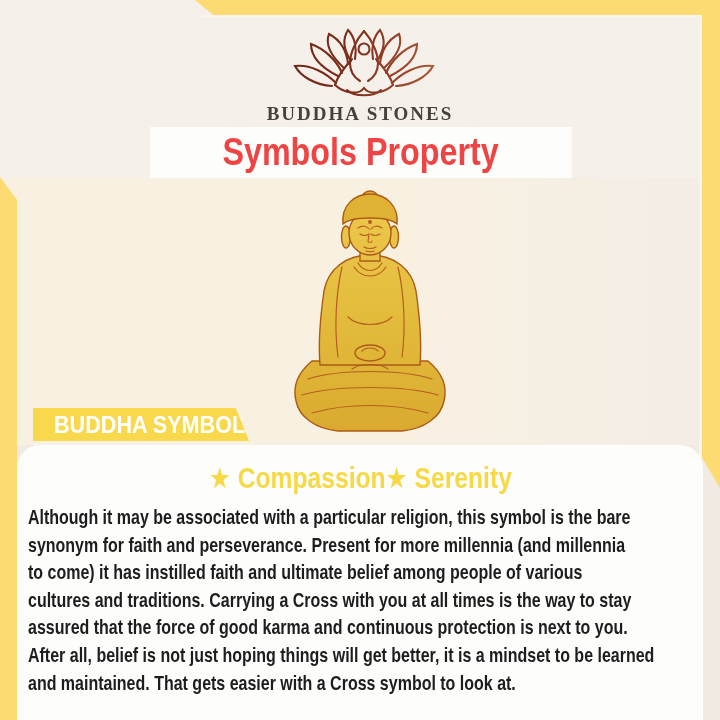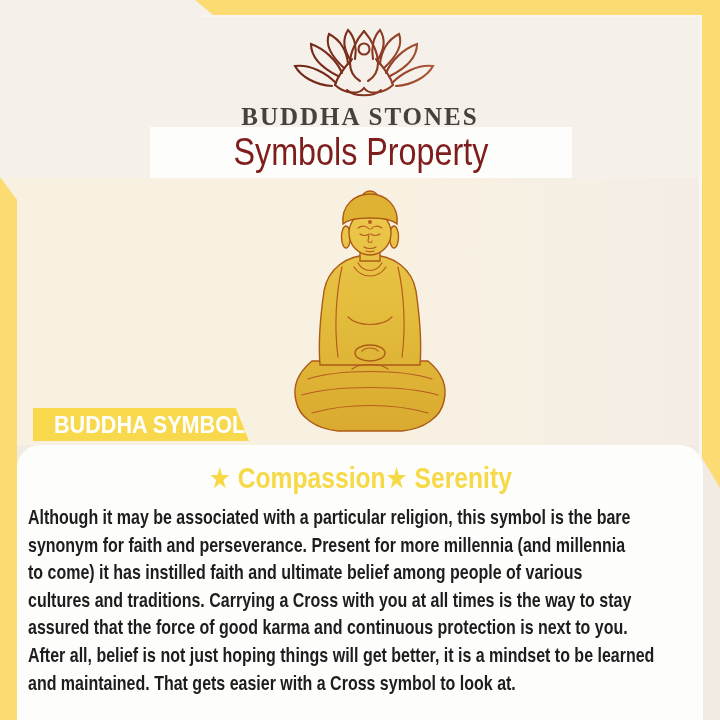--- a/index.html
+++ b/index.html
@@ -20,27 +20,27 @@
   .strip-right{left:702px;top:0;width:18px;height:488px;
     clip-path:polygon(0 0,100% 0,100% 100%,0 93.8%);}
   .strip-left{left:0;top:177px;width:17px;height:543px;
     clip-path:polygon(0 0,100% 4.2%,100% 100%,0 100%);}
   .strip-bottom{left:0;top:702px;width:537px;height:18px;
     clip-path:polygon(0 0,95.5% 0,100% 100%,0 100%);}
 
   
   .logo{position:absolute;left:289px;top:26px;width:150px;height:74px;}
   .brand-name{position:absolute;left:0;top:103px;width:720px;text-align:center;
-    font-family:"Liberation Serif",serif;font-weight:600;font-size:25px;color:#45413c;
+    font-family:"Liberation Serif",serif;font-weight:600;font-size:19px;color:#45413c;
     letter-spacing:2px;}
 
   
   .title-band{position:absolute;left:150px;top:127px;width:422px;height:51px;background:#fdfdfb;}
   .page-title{width:100%;height:47px;line-height:51px;text-align:center;
-    font-size:38px;font-weight:400;color:#7f1d1d;white-space:nowrap;}
+    font-size:38px;font-weight:700;color:#ef4444;white-space:nowrap;}
   .sx{display:inline-block;transform:scaleX(0.85);transform-origin:center;}
 
   
   .buddha{position:absolute;left:282px;top:189px;width:176px;height:254px;}
   .ribbon{position:absolute;left:33px;top:408px;width:216px;height:33px;background:#f8d94e;
     clip-path:polygon(0 0,93.9% 0,100% 100%,0 100%);}
   .ribbon-label{position:absolute;left:21px;top:0;height:33px;line-height:33px;
     font-size:24px;font-weight:700;color:#ffffff;white-space:nowrap;
     transform:scaleX(0.9);transform-origin:left center;}
 

